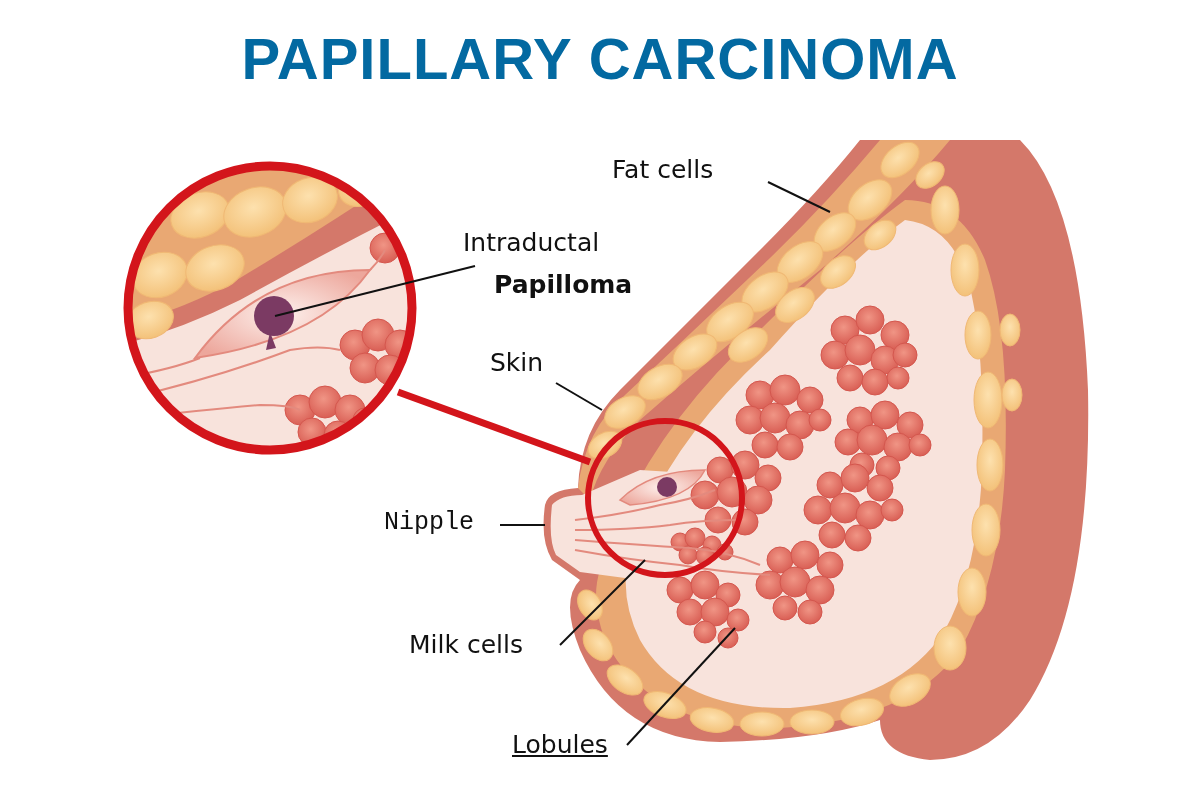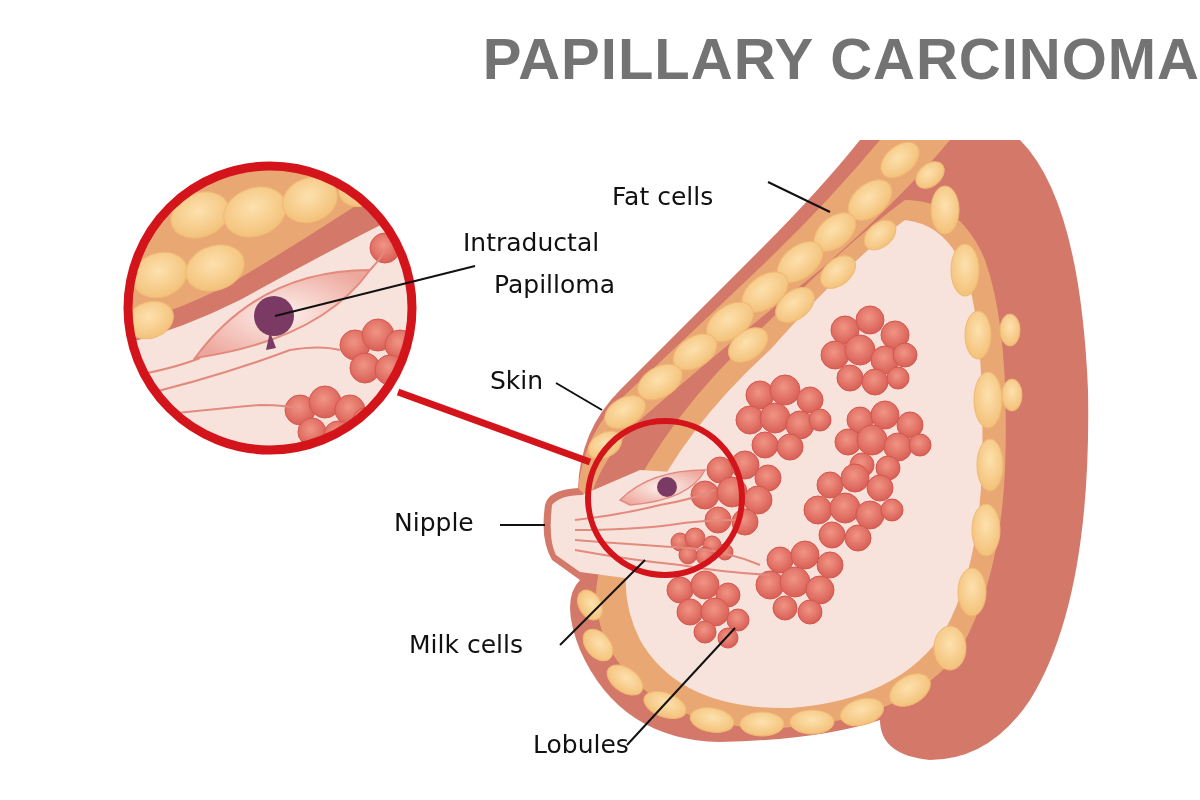--- a/index.html
+++ b/index.html
@@ -1,17 +1,17 @@
 <!DOCTYPE html>
 <html><head>
 <meta charset="utf-8">
 <style>
   html, body { margin: 0; padding: 0; background: #ffffff; }
   body { width: 1200px; height: 800px; position: relative; overflow: hidden; font-family: "DejaVu Sans", sans-serif; }
-  .title { position: absolute; left: 0; top: 30px; width: 1200px; text-align: right; font-family: "Liberation Sans", sans-serif; font-weight: bold; font-size: 58px; letter-spacing: 1px; color: #737373; line-height: 1; }
+  .title { position: absolute; left: 0; top: 30px; width: 1200px; text-align: center; font-family: "Liberation Sans", sans-serif; font-weight: bold; font-size: 58px; letter-spacing: 1px; color: #0369a1; line-height: 1; }
   .label { position: absolute; font-family: "DejaVu Sans", sans-serif; font-size: 25px; color: #111; line-height: 1.2; white-space: nowrap; }
   svg.diagram { position: absolute; left: 0; top: 0; }
 </style>
 </head>
 <body>
 
 <div class="title">PAPILLARY CARCINOMA</div>
 
 <svg class="diagram" width="1200" height="800" viewBox="0 0 1200 800">
   <defs>
@@ -242,19 +242,19 @@
   <g stroke="#111" stroke-width="2" fill="none">
     <line x1="768" y1="182" x2="830" y2="212"></line>
     <line x1="475" y1="266" x2="275" y2="316"></line>
     <line x1="556" y1="383" x2="602" y2="410"></line>
     <line x1="500" y1="525" x2="545" y2="525"></line>
     <line x1="560" y1="645" x2="645" y2="560"></line>
     <line x1="627" y1="745" x2="735" y2="628"></line>
   </g>
 </svg>
 
-<div class="label" style="left:612px; top:155px;margin-top:27px;">Fat cells</div>
+<div class="label" style="left:612px; top:155px;">Fat cells</div>
 <div class="label" style="left:463px; top:228px;">Intraductal</div>
-<div class="label" style="left:494px; top:270px;">Papilloma</div>
-<div class="label" style="left:490px; top:366px;">Skin</div>
-<div class="label" style="left:394px; top:508px;">Nipple</div>
+<div class="label" style="left:494px; top:270px;font-weight:bold;">Papilloma</div>
+<div class="label" style="left:490px; top:348px;">Skin</div>
+<div class="label" style="left:384px; top:508px;font-family:Liberation Mono, monospace;">Nipple</div>
 <div class="label" style="left:409px; top:630px;">Milk cells</div>
-<div class="label" style="left:533px; top:730px;">Lobules</div>
+<div class="label" style="left:512px; top:730px;text-decoration:underline;">Lobules</div>
 
 </body></html>

